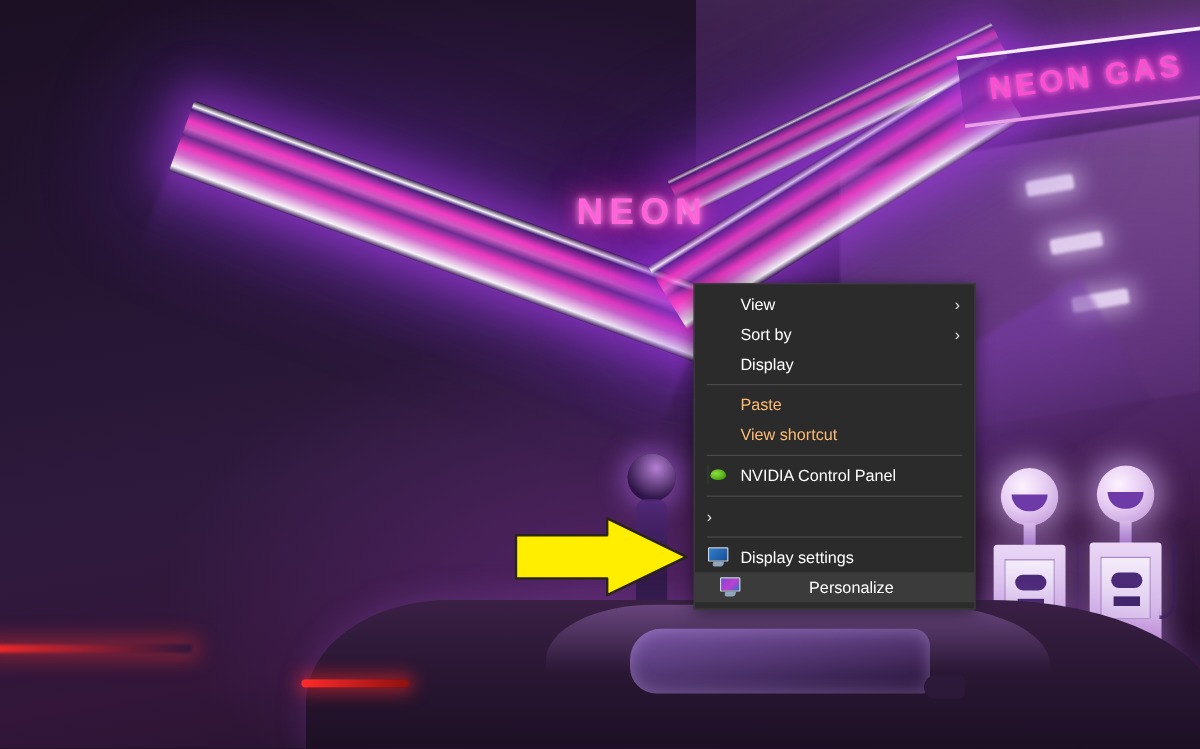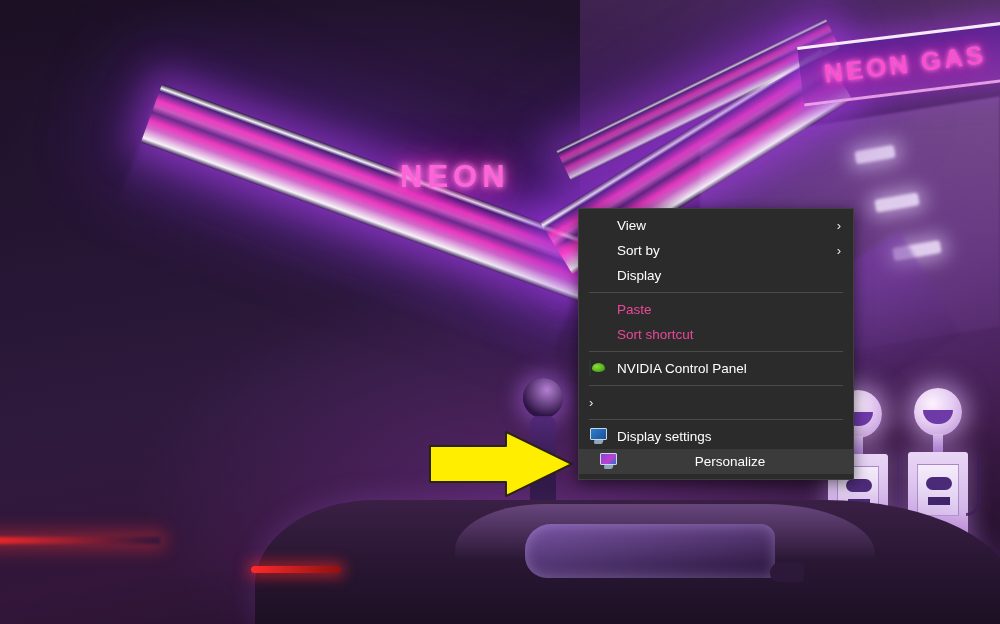--- a/index.html
+++ b/index.html
@@ -65,21 +65,21 @@
   }
   .canopy-under {
     position:absolute;
     background:linear-gradient(180deg, rgba(120,60,170,0.55), rgba(45,20,70,0.15));
     filter:blur(2px);
   }
 
   
   .neon-sign {
     position:absolute;
-    text-align:left;
+    text-align:right;
     font-family:"Liberation Sans", sans-serif;
     font-weight:700;
     letter-spacing:5px;
     color:#ff63d9;
     text-shadow:
       0 0 6px #ff9ce8,
       0 0 14px #ff3ec4,
       0 0 28px #e32ab5,
       0 0 52px #a81ea0;
     line-height:1.08;
@@ -213,22 +213,22 @@
 
   
   #arrow-annotation {
     position:absolute; left:428px; top:430px;
     width:146px; height:68px;
   }
 
   
   #context-menu {
     position:absolute;
-    left:578px; top:208px;
-    width:276px;
+    left:578px; top:236px;
+    width:235px;
     background:#2b2b2b;
     border:1px solid #3f3f3f;
     box-shadow:0 3px 14px rgba(0,0,0,0.55);
     padding:4px 0 5px 0;
     font-family:"Liberation Sans", sans-serif;
   }
   .menu-item {
     position:relative;
     display:flex;
     align-items:center;
@@ -240,21 +240,21 @@
     cursor:default;
   }
   .menu-item .mi-icon {
     width:20px; height:17px;
     margin-right:8px;
     flex:0 0 20px;
     position:relative;
   }
   .menu-item .mi-label { flex:1 1 auto; }
   .menu-item.no-icon .mi-label { padding-left:28px; }
-  .menu-item.disabled .mi-label { color:#ec4899; }
+  .menu-item.disabled .mi-label { color:#fdba74; }
   .menu-item.highlight { background:#3b3b3b;text-align:center; }
   .menu-item .chev {
     flex:0 0 auto;
     color:#e8e8e8;
     font-size:13px;
     font-weight:400;
     margin-right:2px;
   }
   .menu-sep {
     height:1px;
@@ -386,21 +386,21 @@
       <span class="mi-label">Display</span>
     </div>
 
     <div class="menu-sep"></div>
 
     <div class="menu-item no-icon disabled">
       <span class="mi-label">Paste</span>
     </div>
 
     <div class="menu-item no-icon disabled">
-      <span class="mi-label">Sort shortcut</span>
+      <span class="mi-label">View shortcut</span>
     </div>
 
     <div class="menu-sep"></div>
 
     <div class="menu-item">
       <span class="mi-icon"><span class="icon-nvidia"></span></span>
       <span class="mi-label">NVIDIA Control Panel</span>
     </div>
 
     <div class="menu-sep"></div>

